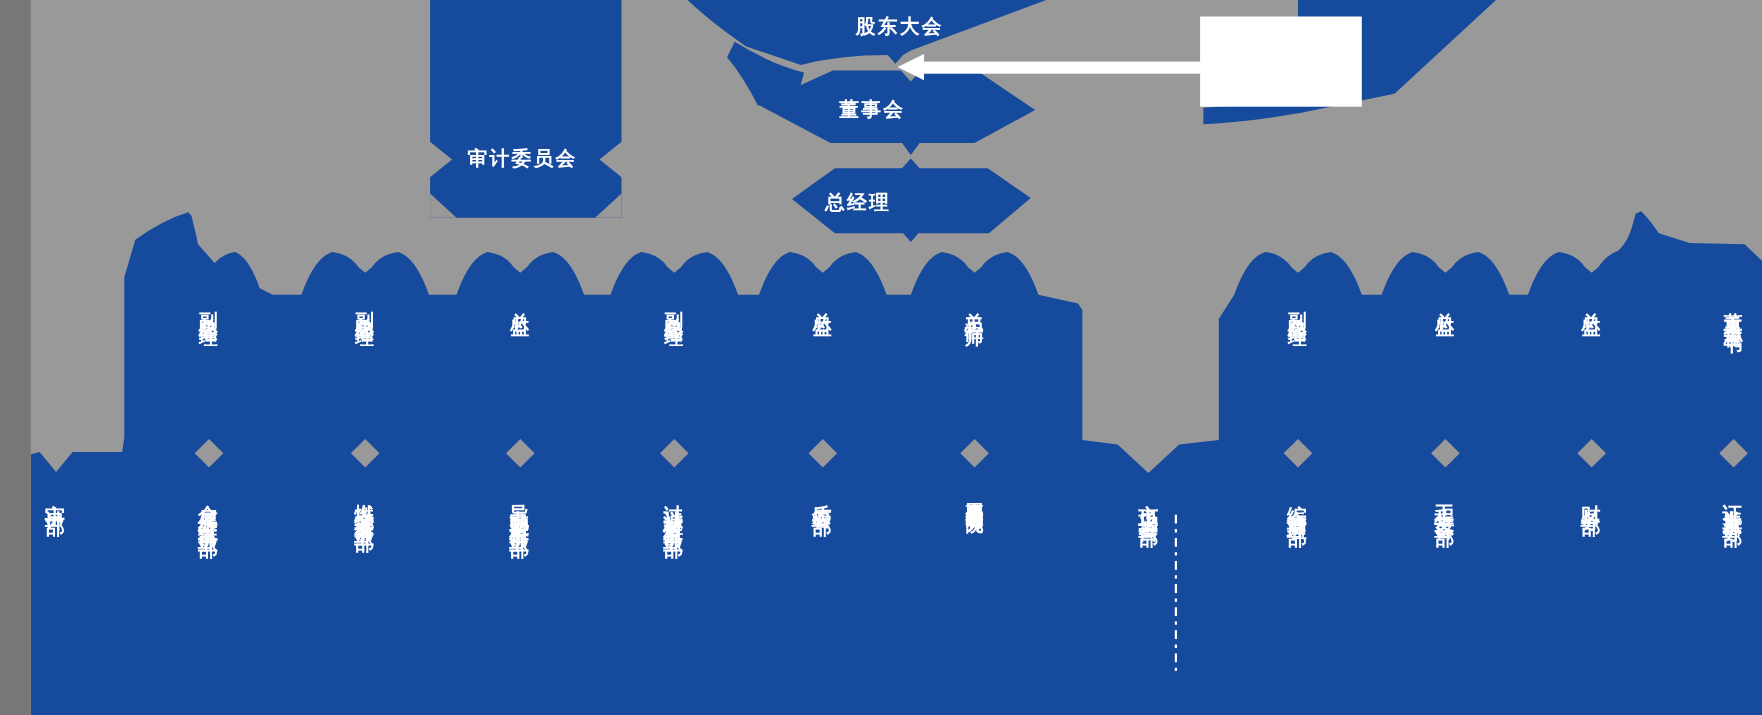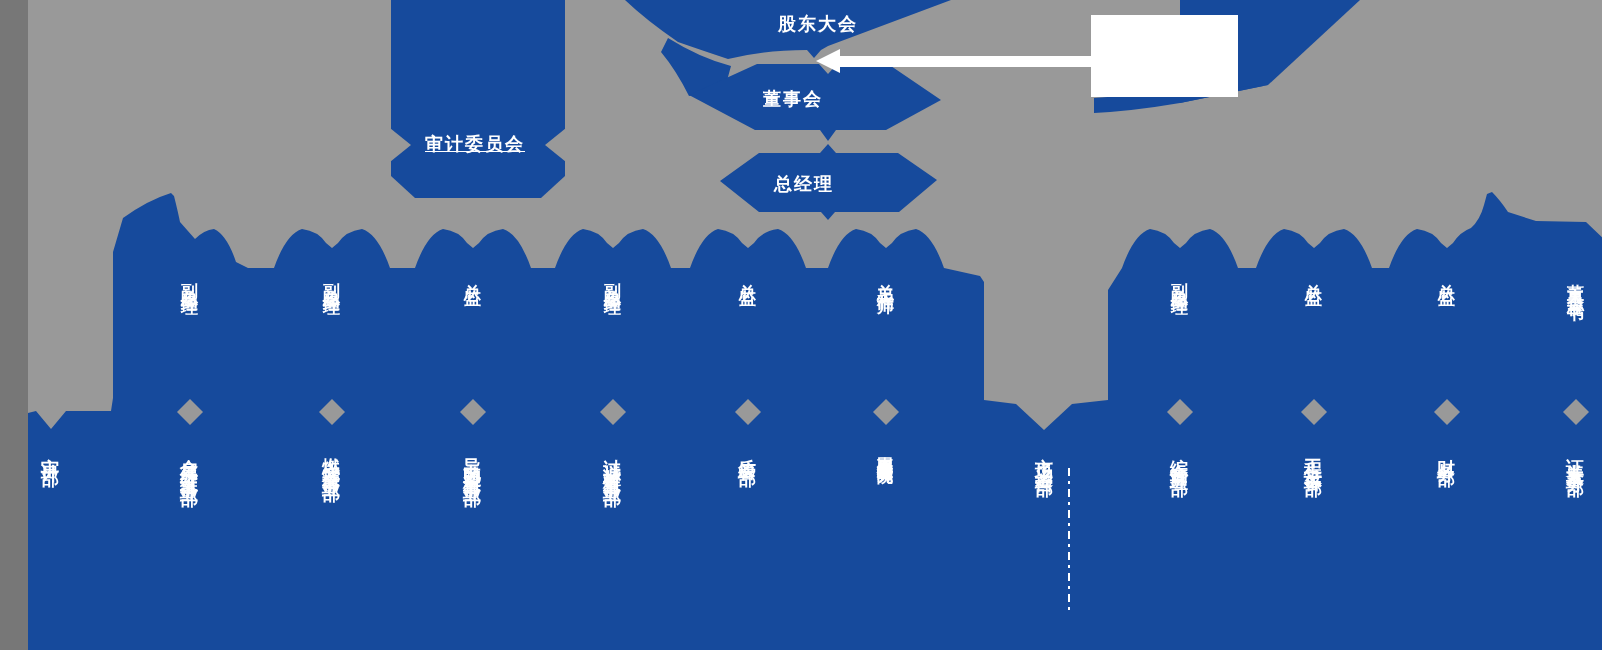--- a/index.html
+++ b/index.html
@@ -95,22 +95,22 @@
 
     <line x1="1041" y1="468" x2="1041" y2="612" stroke="#ffffff" stroke-width="2" stroke-dasharray="8 5 3 5"></line>
 
     <rect x="1063" y="15" width="147" height="82" fill="#ffffff"></rect>
     <rect x="812" y="56" width="253" height="11" fill="#ffffff"></rect>
     <polygon points="788,61 812,49 812,73" fill="#ffffff"></polygon>
   </svg>
 
   <div class="hlabel" style="left:790px;top:12px;">股东大会</div>
   <div class="hlabel" style="left:765px;top:87px;">董事会</div>
-  <div class="hlabel" style="left:776px;top:172px;">总经理</div>
-  <div class="hlabel" style="left:447px;top:132px;text-decoration:underline;">审计委员会</div>
+  <div class="hlabel" style="left:752px;top:172px;">总经理</div>
+  <div class="hlabel" style="left:447px;top:132px;">审计委员会</div>
 
   <div class="vtext" style="left:153px;top:270px;">副总经理</div>
   <div class="vtext" style="left:295px;top:270px;">副总经理</div>
   <div class="vtext" style="left:436px;top:270px;">总监</div>
   <div class="vtext" style="left:576px;top:270px;">副总经理</div>
   <div class="vtext" style="left:711px;top:270px;">总监</div>
   <div class="vtext" style="left:849px;top:270px;">总工程师</div>
   <div class="vtext" style="left:1143px;top:270px;">副总经理</div>
   <div class="vtext" style="left:1277px;top:270px;">总监</div>
   <div class="vtext" style="left:1410px;top:270px;">总监</div>

